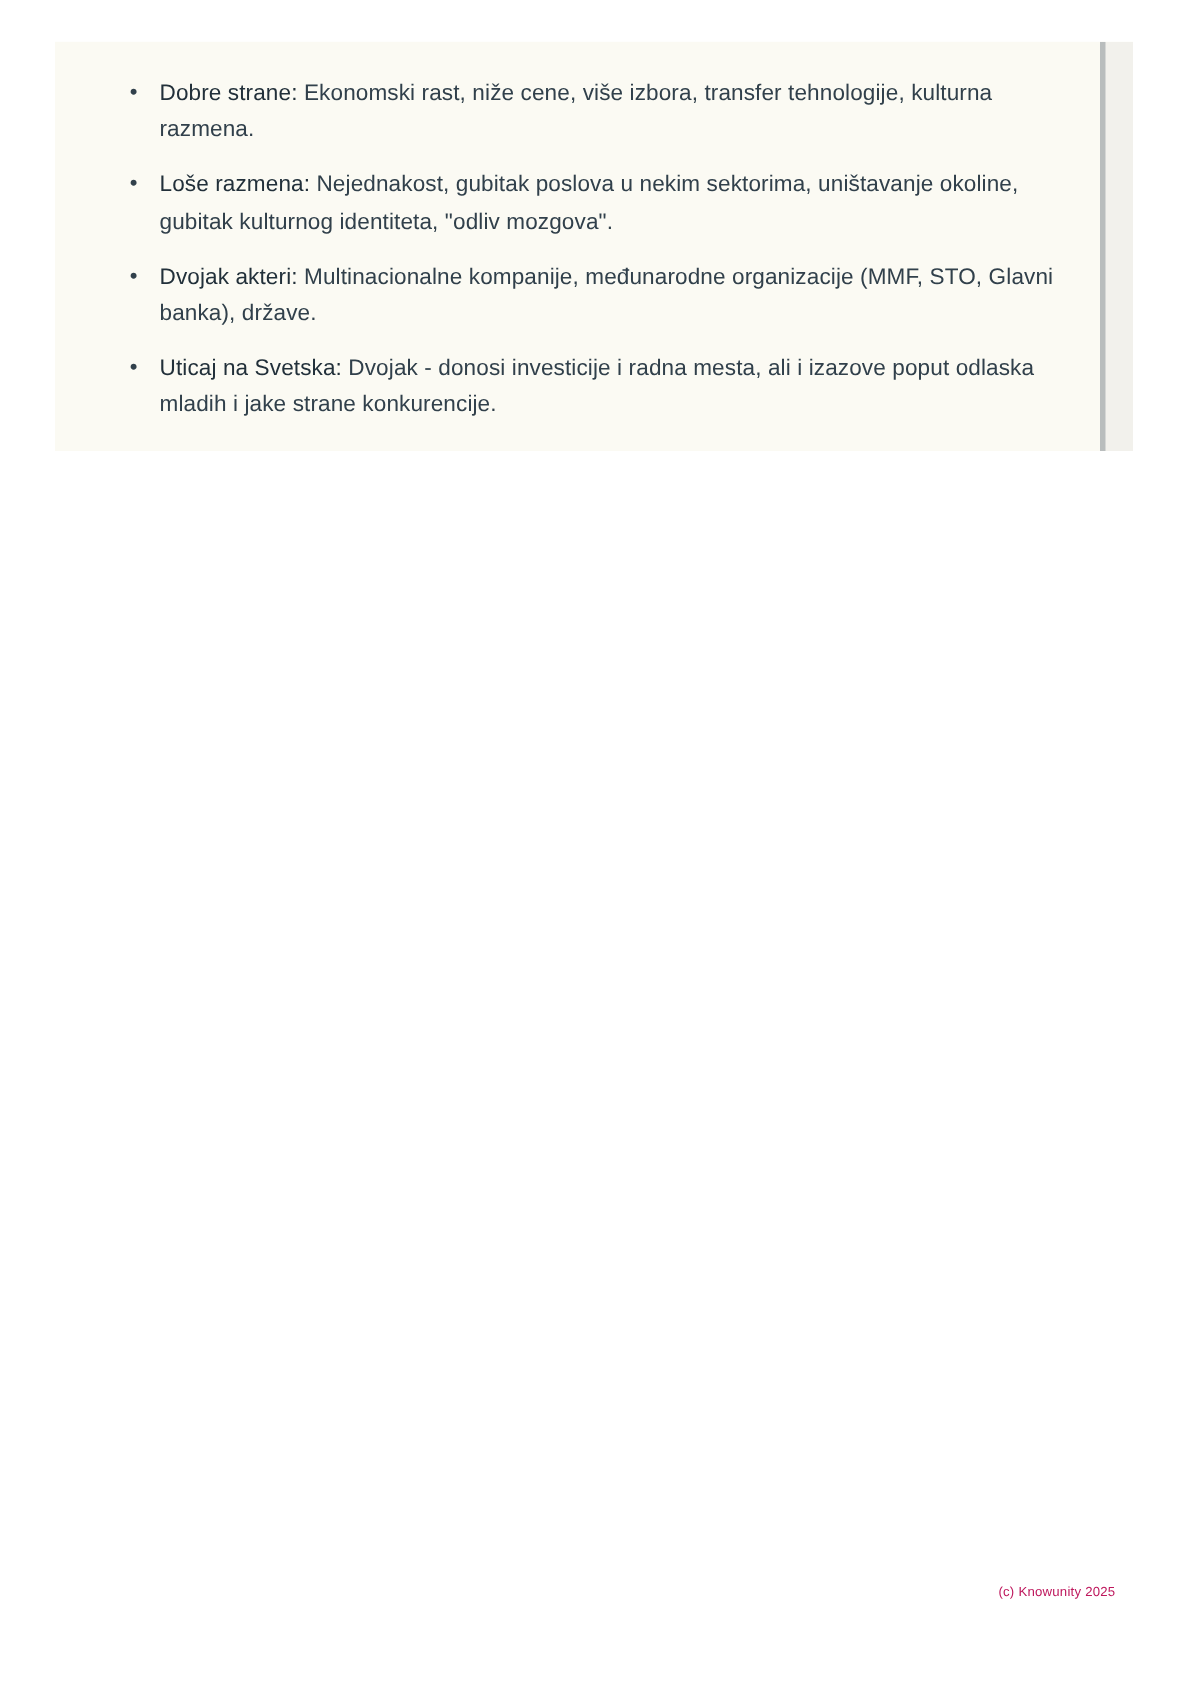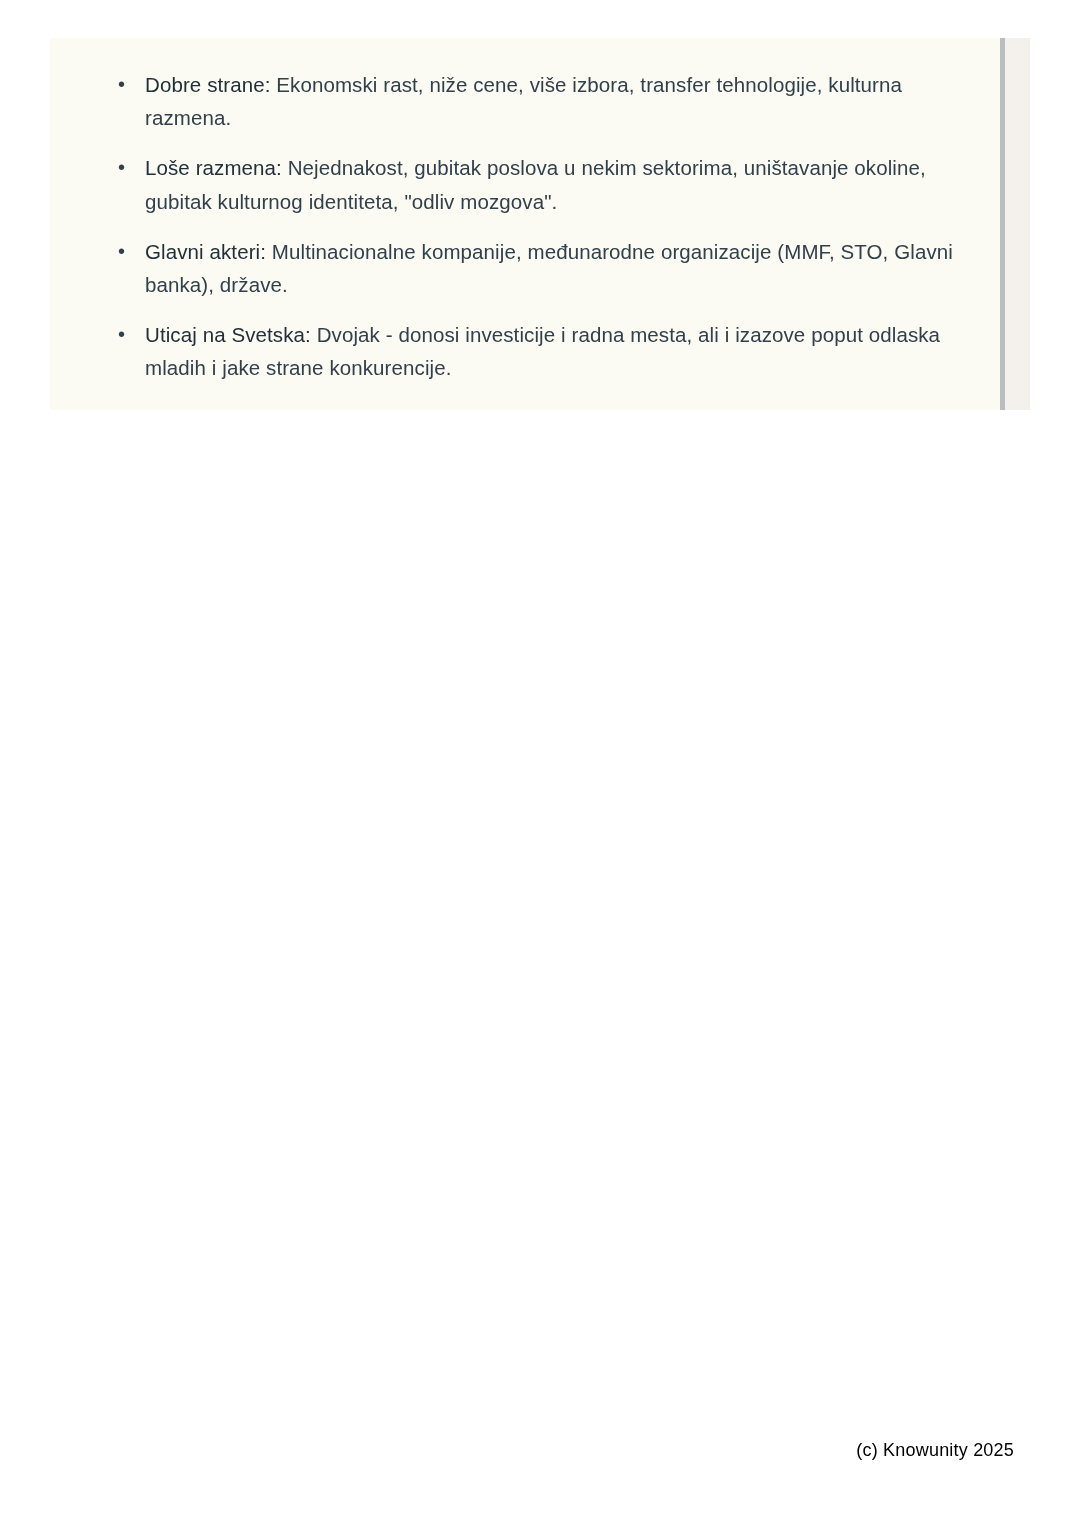--- a/index.html
+++ b/index.html
@@ -68,42 +68,42 @@
   }
   #bullet-list li .lead {
     font-weight: normal;
     color: #22303a;
   }
 
   #page-footer {
     position: absolute;
     right: 66px;
     top: 1440px;
-    font-size: 18px;
-    color: #000000;
+    font-size: 12px;
+    color: #be185d;
     letter-spacing: 0.2px;
   }
 </style>
 </head>
 <body>
 
 <div id="note-card">
 
   <ul id="bullet-list">
     <li>
       <span class="dot">•</span>
       <span class="lead">Dobre strane:</span><span class="body"> Ekonomski rast, niže cene, više izbora, transfer tehnologije, kulturna razmena.</span>
     </li>
     <li>
       <span class="dot">•</span>
       <span class="lead">Loše razmena:</span><span class="body"> Nejednakost, gubitak poslova u nekim sektorima, uništavanje okoline, gubitak kulturnog identiteta, "odliv mozgova".</span>
     </li>
     <li>
       <span class="dot">•</span>
-      <span class="lead">Glavni akteri:</span><span class="body"> Multinacionalne kompanije, međunarodne organizacije (MMF, STO, Glavni banka), države.</span>
+      <span class="lead">Dvojak akteri:</span><span class="body"> Multinacionalne kompanije, međunarodne organizacije (MMF, STO, Glavni banka), države.</span>
     </li>
     <li>
       <span class="dot">•</span>
       <span class="lead">Uticaj na Svetska:</span><span class="body"> Dvojak - donosi investicije i radna mesta, ali i izazove poput odlaska mladih i jake strane konkurencije.</span>
     </li>
   </ul>
 
   <div id="note-scrollbar-track">
     <div id="note-scrollbar-thumb"></div>
   </div>

